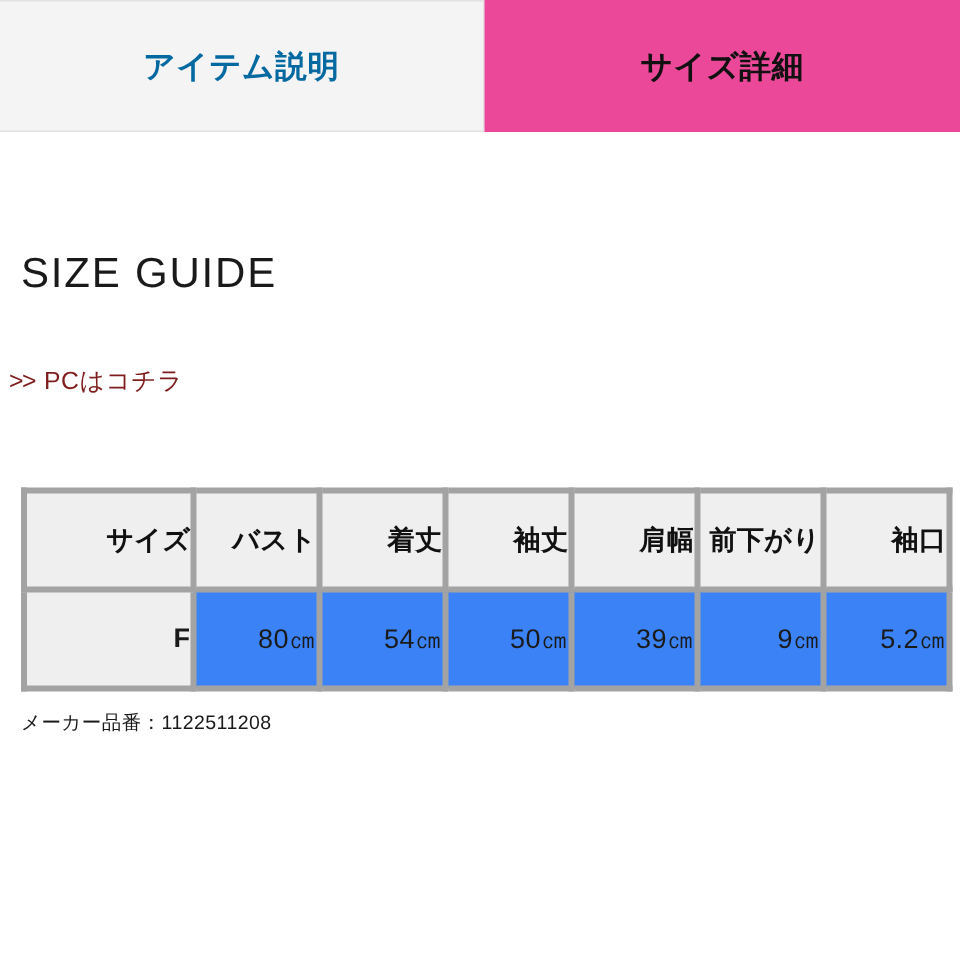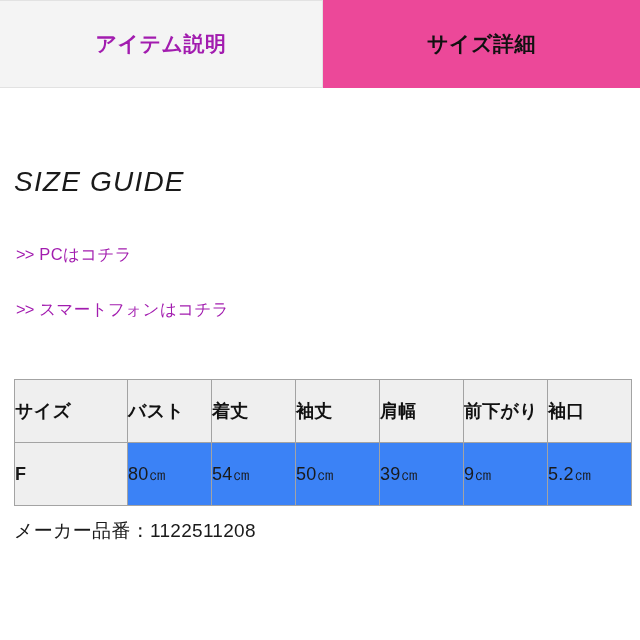--- a/index.html
+++ b/index.html
@@ -41,21 +41,21 @@
     font-size: 21px;
     font-weight: bold;
     letter-spacing: 0.5px;
   }
   .tab-inactive {
     width: 323px;
     height: 88px;
     background: #f4f4f4;
     border: 1px solid #e2e2e2;
     border-left: none;
-    color: #a21caf;
+    color: #0369a1;
   }
   .tab-active {
     flex: 1;
     height: 88px;
     background: #ec4899;
     color: #111111;
   }
 
   
   .content {
@@ -64,61 +64,60 @@
     top: 88px;
     width: 640px;
   }
 
   .guide-heading {
     margin: 0;
     padding: 78px 0 0 14px;
     display: flex;
     align-items: baseline;
     white-space: nowrap;
-    font-style: italic;
   }
   .guide-title {
     font-size: 28px;
     font-weight: 300;
     letter-spacing: 1.2px;
     color: #1a1a1a;
   }
   .guide-sub {
     font-size: 18px;
     font-weight: 400;
     color: #1a1a1a;
     padding-left: 22px;
     letter-spacing: 0.5px;
   }
 
   .link-row {
-    padding-left: 16px;
+    padding-left: 6px;
     font-size: 16.5px;
-    color: #a21caf;
+    color: #7f1d1d;
     letter-spacing: 0.4px;
     line-height: 1;
   }
   .link-row.first { padding-top: 48px; }
   .link-row.second { padding-top: 38px; }
   .link-row .arrows { letter-spacing: -1px; padding-right: 6px; }
 
   
   .size-table-wrap {
     padding: 62px 0 0 14px;
   }
   table.size-table {
     border-collapse: collapse;
     table-layout: fixed;
     width: 616px;
   }
   table.size-table th,
   table.size-table td {
-    border: 1px solid #a3a3a3;
+    border: 4px solid #a3a3a3;
     height: 62px;
-    text-align: left;
+    text-align: right;
     vertical-align: middle;
     padding: 0;
   }
   table.size-table th {
     background: #efefef;
     font-size: 18px;
     font-weight: bold;
     color: #111;
     letter-spacing: 0.3px;
   }
@@ -131,21 +130,21 @@
   }
   table.size-table td.size-cell {
     background: #efefef;
     font-weight: bold;
   }
   col.c-size { width: 113px; }
   col.c-rest { width: 84px; }
 
   .maker-row {
     padding: 12px 0 0 14px;
-    font-size: 19px;
+    font-size: 13px;
     color: #1a1a1a;
     letter-spacing: 0.3px;
   }
 </style>
 </head>
 <body>
 
 <div class="page">
 
   <div class="tabbar">
@@ -160,23 +159,20 @@
   <div class="content">
 
     <div class="guide-heading">
       <span class="guide-title">SIZE GUIDE</span>
     </div>
 
     <div class="link-row first">
       <span class="arrows">&gt;&gt;</span><span>PCはコチラ</span>
     </div>
 
-    <div class="link-row second">
-      <span class="arrows">&gt;&gt;</span><span>スマートフォンはコチラ</span>
-    </div>
 
     <div class="size-table-wrap">
       <table class="size-table">
         <colgroup>
           <col class="c-size">
             <col class="c-rest">
             <col class="c-rest">
             <col class="c-rest">
           <col class="c-rest">
             <col class="c-rest">

